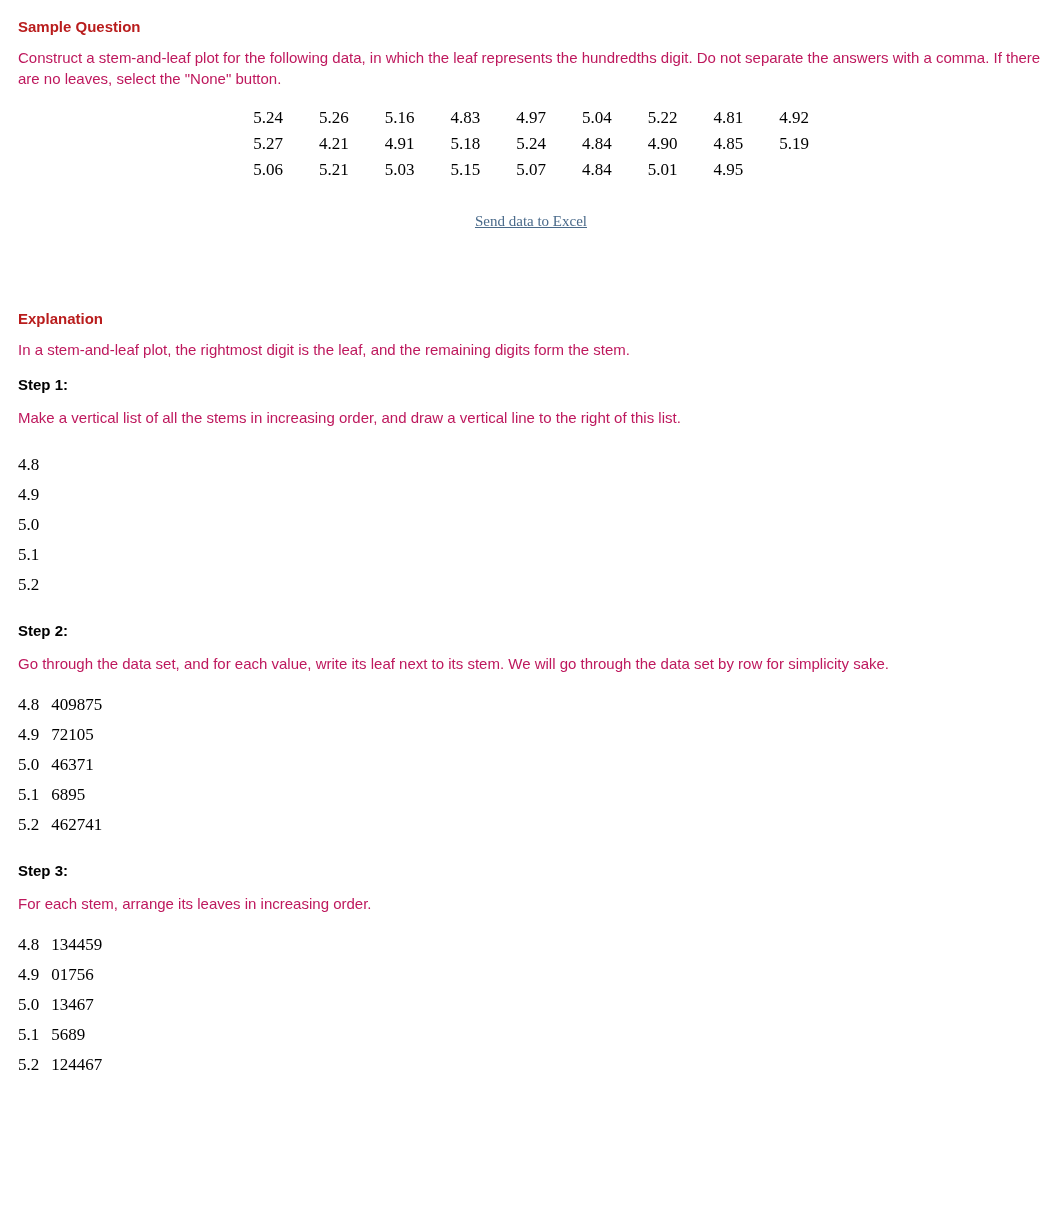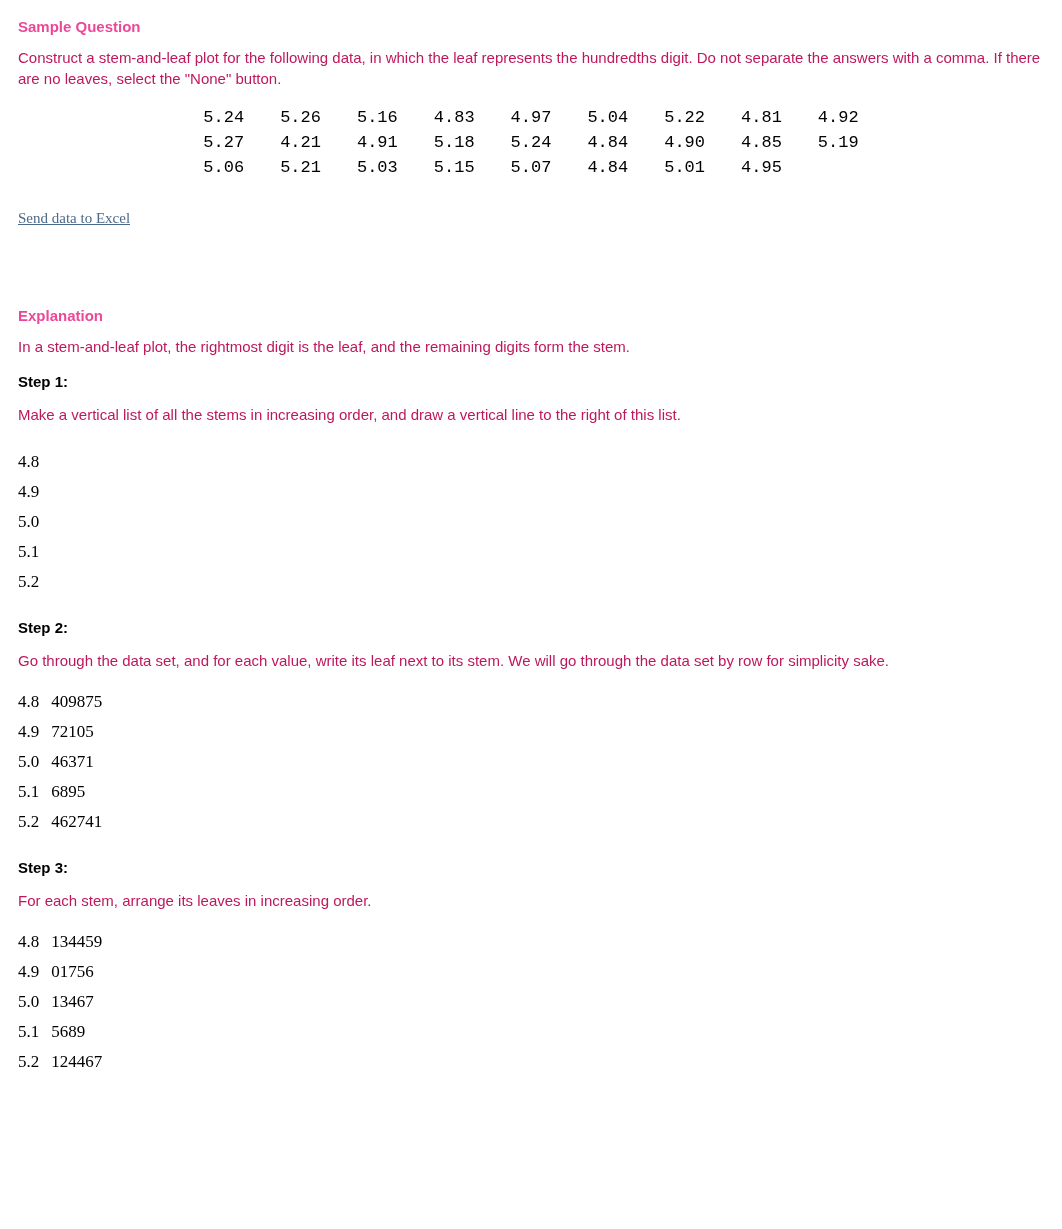--- a/index.html
+++ b/index.html
@@ -9,44 +9,44 @@
     }
     body {
       font-family: Verdana, Geneva, sans-serif;
       font-size: 15px;
       color: #000;
       background: #fff;
       padding: 18px;
       width: 1062px;
     }
     .section-heading {
-      color: #ec4899;
+      color: #b91c1c;
       font-weight: bold;
       font-size: 15px;
       margin-bottom: 12px;
     }
     .body-text {
       color: #be185d;
       font-size: 15px;
       line-height: 1.4;
       margin-bottom: 16px;
     }
     .data-table {
       margin: 0 auto 30px auto;
       border-collapse: collapse;
     }
     .data-table td {
-      font-family: Liberation Mono, monospace;
+      font-family: Liberation Serif, serif;
       font-size: 17px;
       padding: 3px 18px;
       text-align: center;
     }
     .excel-link {
       display: block;
-      text-align: left;
+      text-align: center;
       color: #4a6a8a;
       font-family: Georgia, 'Times New Roman', serif;
       font-size: 15px;
       margin-bottom: 80px;
     }
     .step-label {
       font-weight: bold;
       font-size: 15px;
       margin-bottom: 14px;
       margin-top: 6px;

